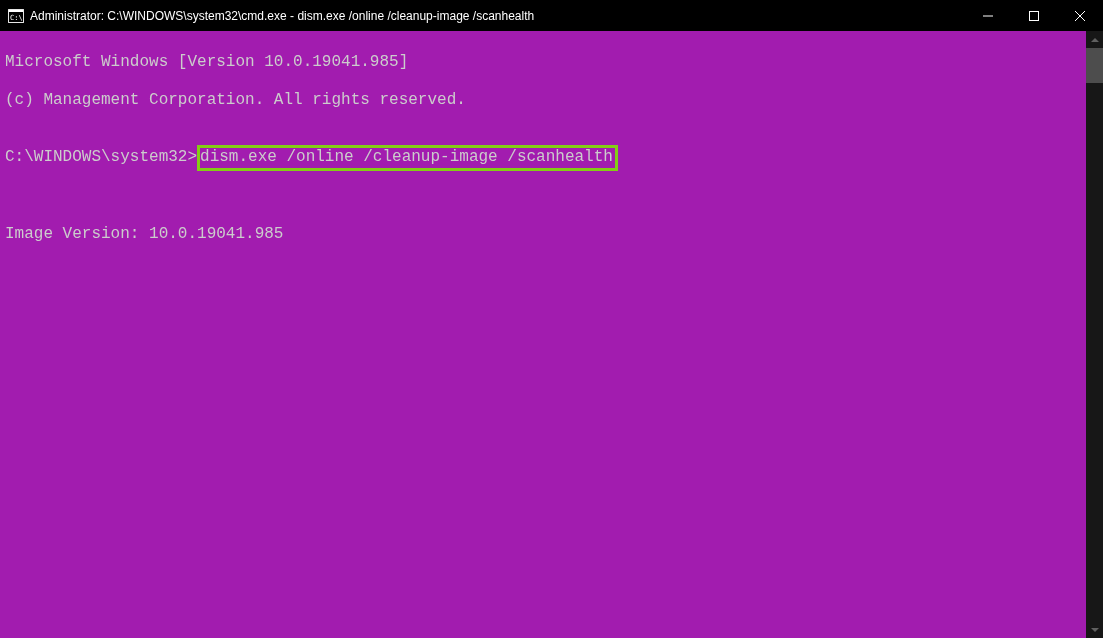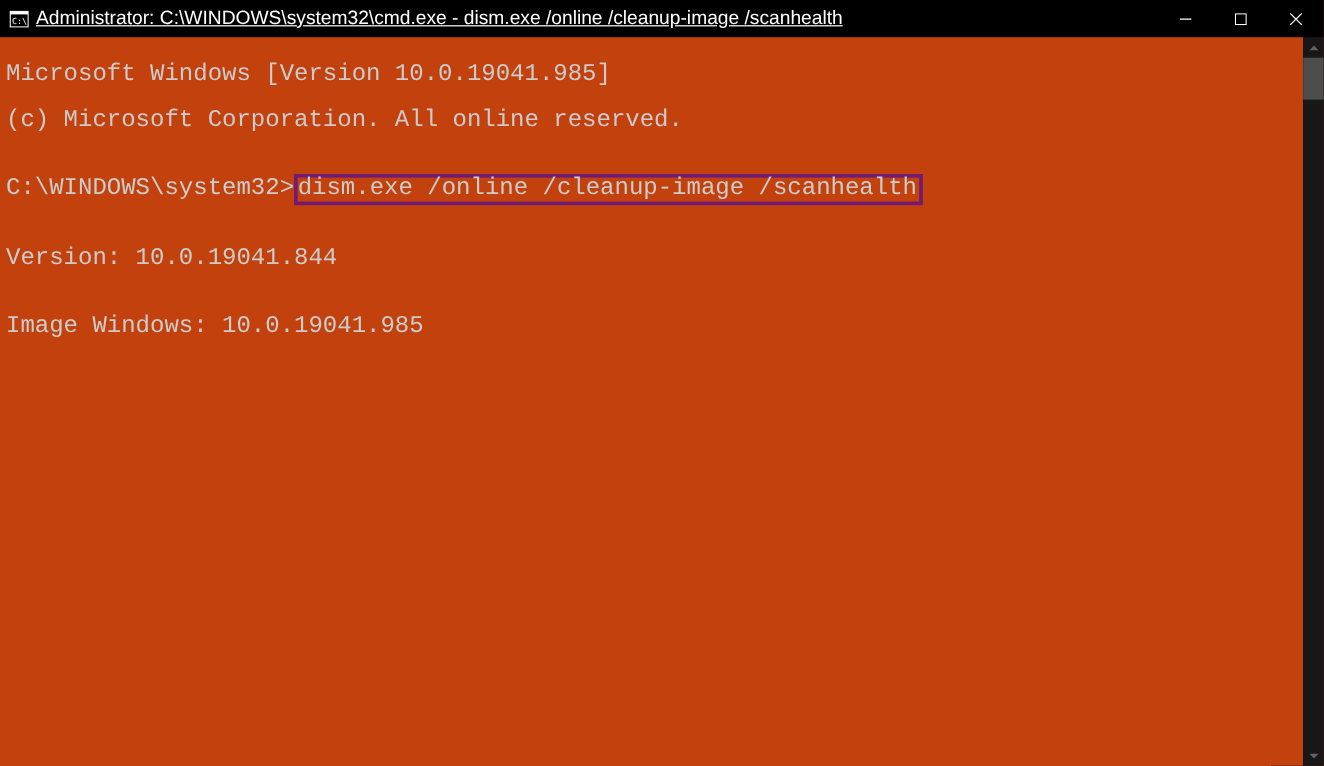--- a/index.html
+++ b/index.html
@@ -24,23 +24,22 @@
       margin-left: 8px;
       margin-right: 6px;
       display: inline-flex;
       align-items: center;
       justify-content: center;
     }
     .titlebar-icon svg { display: block; }
     .titlebar-text {
       color: #fff;
       font-family: 'Segoe UI', Tahoma, sans-serif;
-      font-size: 16px;
+      font-size: 12px;
       white-space: nowrap;
-      text-decoration: underline;
     }
     .window-controls {
       position: absolute;
       right: 0;
       top: 0;
       height: 31px;
       display: flex;
     }
     .win-btn {
       width: 46px;
@@ -51,32 +50,32 @@
       color: #fff;
       font-family: 'Segoe UI', sans-serif;
     }
     .win-btn svg { display: block; }
     .terminal {
       position: absolute;
       top: 31px;
       left: 0;
       right: 17px;
       bottom: 0;
-      background: #c2410c;
+      background: #a21caf;
       color: #ccc;
-      font-size: 20px;
+      font-size: 16px;
       line-height: 19px;
       padding: 3px 5px 0 5px;
       font-family: Consolas, 'Courier New', monospace;
       white-space: pre;
     }
     .term-line { white-space: pre; color: #ccc; }
     .prompt-line { white-space: pre; color: #ccc; }
     .highlight-box {
-      border: 3px solid #701a75;
+      border: 3px solid #84cc16;
       display: inline-block;
       padding: 0 2px 1px 0;
       margin-top: -3px;
       margin-bottom: -3px;
     }
     .cursor {
       display: inline-block;
       width: 9px;
       height: 4px;
       background: #ccc;
@@ -136,27 +135,26 @@
       <svg width="10" height="10" viewBox="0 0 10 10">
           <line x1="0" y1="0" x2="10" y2="10" stroke="#fff" stroke-width="1"></line>
           <line x1="10" y1="0" x2="0" y2="10" stroke="#fff" stroke-width="1"></line>
         </svg>
     </div>
   </div>
 </div>
 
 <div class="terminal">
 <div class="term-line">Microsoft Windows [Version 10.0.19041.985]</div>
-<div class="term-line">(c) Microsoft Corporation. All online reserved.</div>
+<div class="term-line">(c) Management Corporation. All rights reserved.</div>
 <div class="term-line"></div>
 <div class="prompt-line"><span>C:\WINDOWS\system32&gt;</span><span class="highlight-box"><span>dism.exe /online /cleanup-image /scanhealth</span></span></div>
 <div class="term-line"></div>
-<div class="term-line">Version: 10.0.19041.844</div>
 <div class="term-line"></div>
-<div class="term-line">Image Windows: 10.0.19041.985</div>
+<div class="term-line">Image Version: 10.0.19041.985</div>
 <div class="term-line"></div>
 </div>
 
 <div class="scrollbar">
   <div class="scroll-arrow scroll-arrow-up">
     <svg width="8" height="4" viewBox="0 0 8 4">
         <polygon points="4,0 8,4 0,4" fill="#606060"></polygon>
       </svg>
   </div>
   <div class="scroll-thumb"></div>

